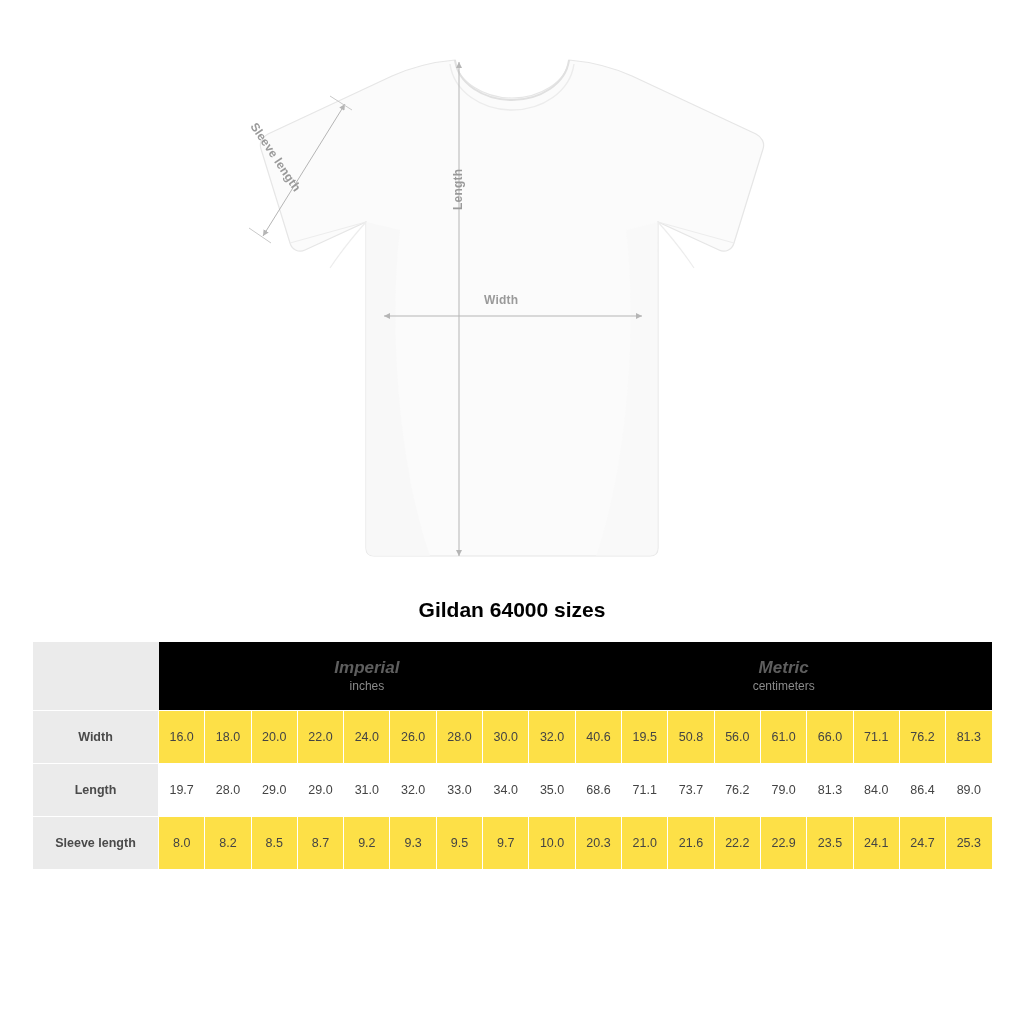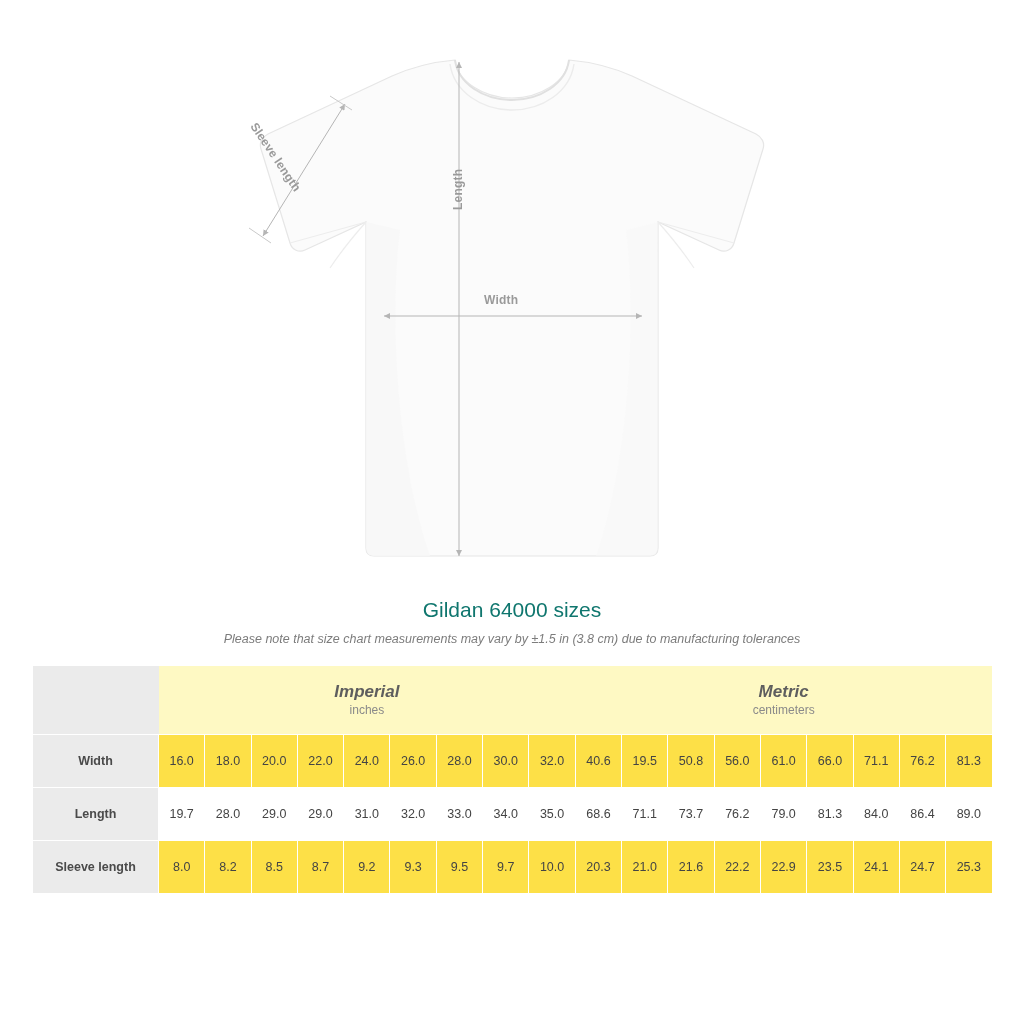--- a/index.html
+++ b/index.html
@@ -60,22 +60,22 @@
     transform-origin: left top;
   }
 
   
   .title-block {
     text-align: center;
     margin-top: 8px;
   }
   .chart-title {
     font-size: 21px;
-    font-weight: normal;
-    color: #0f766e;
+    font-weight: bold;
+    color: #000000;
     margin: 0 0 10px 0;
   }
   .chart-note {
     font-size: 12.5px;
     font-style: italic;
     color: #7c7c7c;
     margin: 0;
   }
 
   
@@ -91,21 +91,21 @@
     border: 1px solid #ffffff;
     text-align: center;
     vertical-align: middle;
     font-size: 12.5px;
     color: #444444;
     background: #ffffff;
   }
 
   
   tr.unit-row td {
-    background: #fef9c3;
+    background: #000000;
     height: 66px;
     border: none;
   }
   .unit-name {
     font-size: 17px;
     font-style: italic;
     font-weight: bold;
     color: #5e5e5e;
     line-height: 1.25;
   }
@@ -214,21 +214,20 @@
       <line x1="249" y1="228" x2="271" y2="243" stroke="#c9c9c9" stroke-width="1"></line>
     </svg>
 
     <div class="dim-label width-label">Width</div>
     <div class="dim-label length-label">Length</div>
     <div class="dim-label sleeve-label">Sleeve length</div>
   </div>
 
   <div class="title-block">
     <h1 class="chart-title">Gildan 64000 sizes</h1>
-    <p class="chart-note">Please note that size chart measurements may vary by ±1.5 in (3.8 cm) due to manufacturing tolerances</p>
   </div>
 
   <div class="table-wrap">
     <table class="size-table">
       <colgroup>
         <col class="c-label">
         <col class="c-cell">
           <col class="c-cell">
           <col class="c-cell">
           <col class="c-cell">

